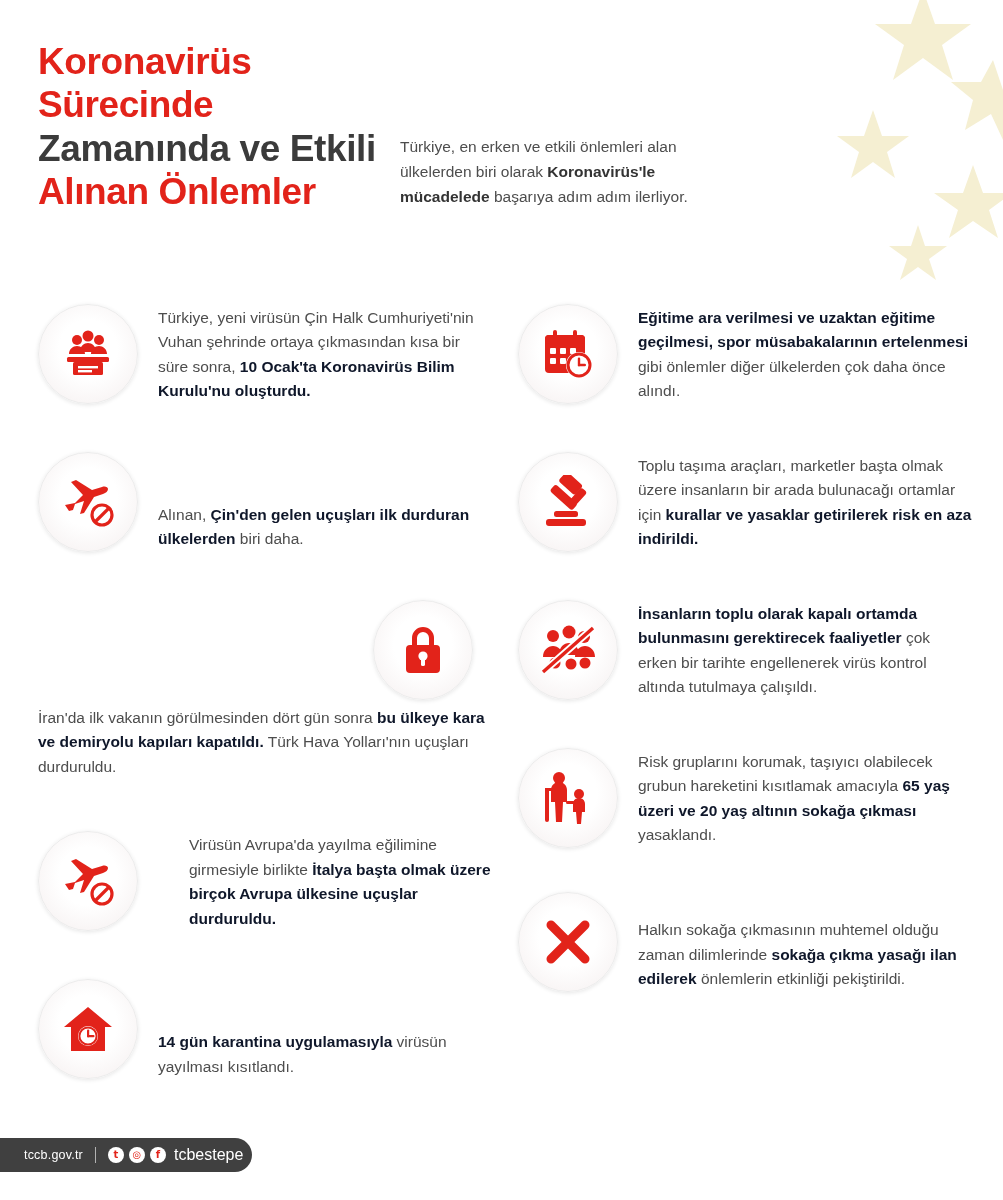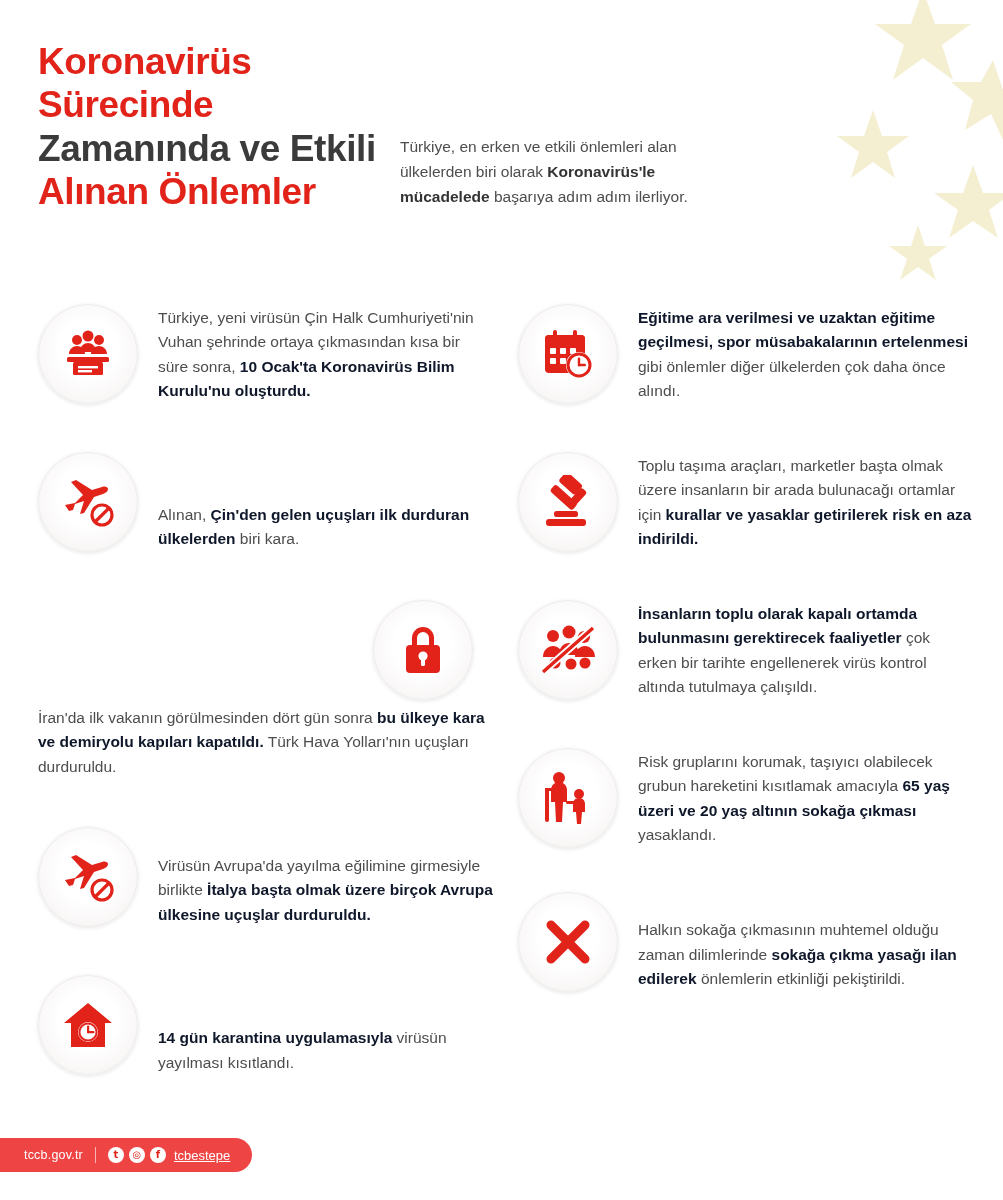--- a/index.html
+++ b/index.html
@@ -88,21 +88,21 @@
     color: #4d4d4d;
     padding-top: 6px;
   }
   .txt b { color: #0f172a; font-weight: bold; }
 
   
   .footer {
     position: absolute;
     left: 0; bottom: 28px;
     width: 252px; height: 34px;
-    background: #ef4444;
+    background: #404040;
     border-radius: 0 18px 18px 0;
     display: flex;
     align-items: center;
     padding-left: 24px;
     color: #fff;
     font-size: 12.5px;
   }
   .footer .site { letter-spacing: .2px; }
   .footer .sep {
     width: 1px; height: 16px; background: rgba(255,255,255,.6);
@@ -118,21 +118,21 @@
     width: 16px; height: 16px;
     border-radius: 50%;
     background: #fff;
     color: #e2231a;
     font-size: 10px;
     line-height: 16px;
     text-align: center;
     font-weight: bold;
     font-family: "DejaVu Sans", sans-serif;
   }
-  .handle { font-size: 13px; text-decoration: underline; }
+  .handle { font-size: 16px; }
   .clear { clear: both; }
 </style>
 </head>
 <body>
 
 <svg class="stars" viewBox="0 0 330 300">
   <g fill="#f5efd2">
     <polygon points="250,0 262,34 298,34 269,55 280,90 250,68 220,90 231,55 202,34 238,34"></polygon>
     <polygon points="320,70 330,100 330,150 318,124 292,140 300,110 278,92 308,92"></polygon>
     <polygon points="200,120 209,146 236,146 214,162 222,188 200,172 178,188 186,162 164,146 191,146"></polygon>
@@ -174,34 +174,34 @@
         <div class="txt"><span>Türkiye, yeni virüsün Çin Halk Cumhuriyeti'nin Vuhan şehrinde ortaya çıkmasından kısa bir süre sonra, </span><b>10 Ocak'ta Koronavirüs Bilim Kurulu'nu oluşturdu.</b></div>
       </div>
       <div class="item" style="margin-top: 48px;">
         <div class="badge">
           <svg width="58" height="52" viewBox="0 0 58 52" fill="#e2231a">
       <path d="M6 29l10-2 8-8-12-13 5-2 16 10 10-3c3-1 6 0 6 2s-2 4-5 5l-9 3-10 16-4 1 4-13-9 3-2 6-4 1z"></path>
       <circle cx="43" cy="39" r="10" fill="none" stroke="#e2231a" stroke-width="3.2"></circle>
       <line x1="36.5" y1="45.5" x2="49.5" y2="32.5" stroke="#e2231a" stroke-width="3.2"></line>
     </svg>
         </div>
-        <div class="txt"><span>Alınan, </span><b>Çin'den gelen uçuşları ilk durduran ülkelerden</b><span> biri kara.</span></div>
+        <div class="txt"><span>Alınan, </span><b>Çin'den gelen uçuşları ilk durduran ülkelerden</b><span> biri daha.</span></div>
       </div>
       <div class="item" style="margin-top: 48px; flex-direction: column;">
         <div class="badge">
           <svg width="46" height="54" viewBox="0 0 46 54" fill="#e2231a">
       <path d="M12 22v-7a11 11 0 0 1 22 0v7h-5v-7a6 6 0 0 0-12 0v7z"></path>
       <rect x="6" y="22" width="34" height="28" rx="4"></rect>
       <circle cx="23" cy="33" r="4.6" fill="#fff"></circle>
       <rect x="21" y="34" width="4" height="9" rx="1.6" fill="#fff"></rect>
     </svg>
         </div>
         <div class="txt"><span>İran'da ilk vakanın görülmesinden dört gün sonra </span><b>bu ülkeye kara ve demiryolu kapıları kapatıldı.</b><span> Türk Hava Yolları'nın uçuşları durduruldu.</span></div>
       </div>
-      <div class="item" style="margin-top: 48px;">
+      <div class="item" style="margin-top: 48px; gap: 31px;">
         <div class="badge">
           <svg width="58" height="52" viewBox="0 0 58 52" fill="#e2231a">
       <path d="M6 29l10-2 8-8-12-13 5-2 16 10 10-3c3-1 6 0 6 2s-2 4-5 5l-9 3-10 16-4 1 4-13-9 3-2 6-4 1z"></path>
       <circle cx="43" cy="39" r="10" fill="none" stroke="#e2231a" stroke-width="3.2"></circle>
       <line x1="36.5" y1="45.5" x2="49.5" y2="32.5" stroke="#e2231a" stroke-width="3.2"></line>
     </svg>
         </div>
         <div class="txt"><span>Virüsün Avrupa'da yayılma eğilimine girmesiyle birlikte </span><b>İtalya başta olmak üzere birçok Avrupa ülkesine uçuşlar durduruldu.</b></div>
       </div>
       <div class="item" style="margin-top: 48px;">

